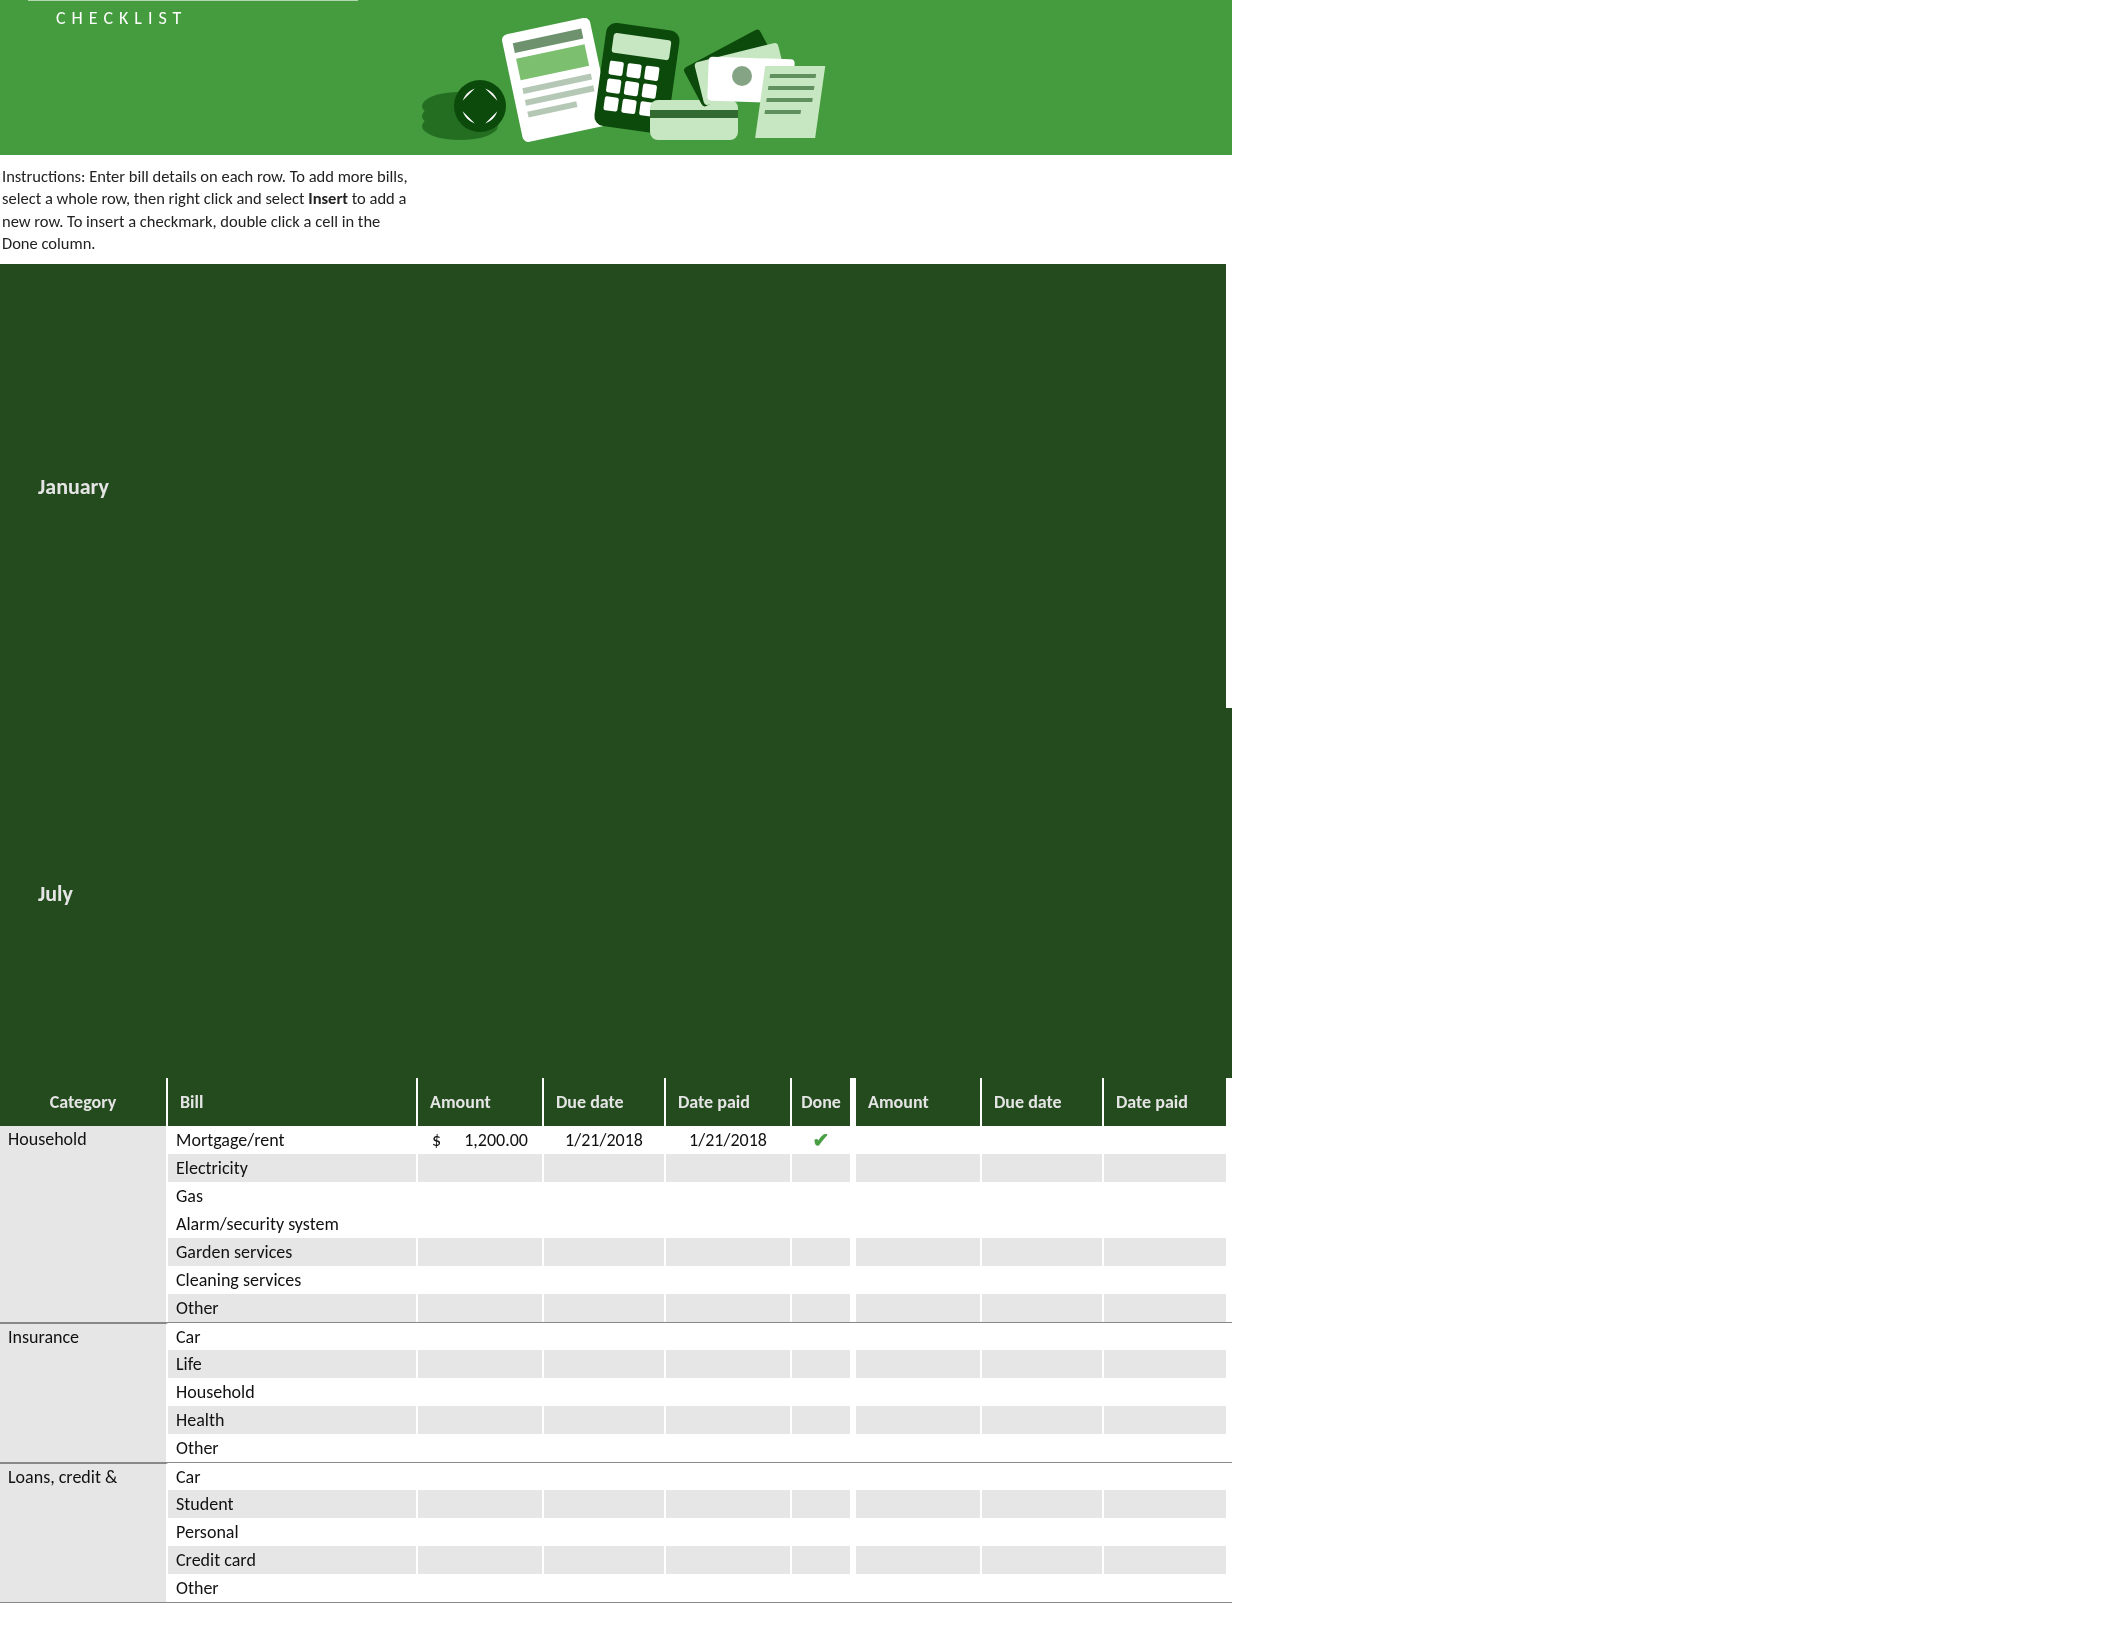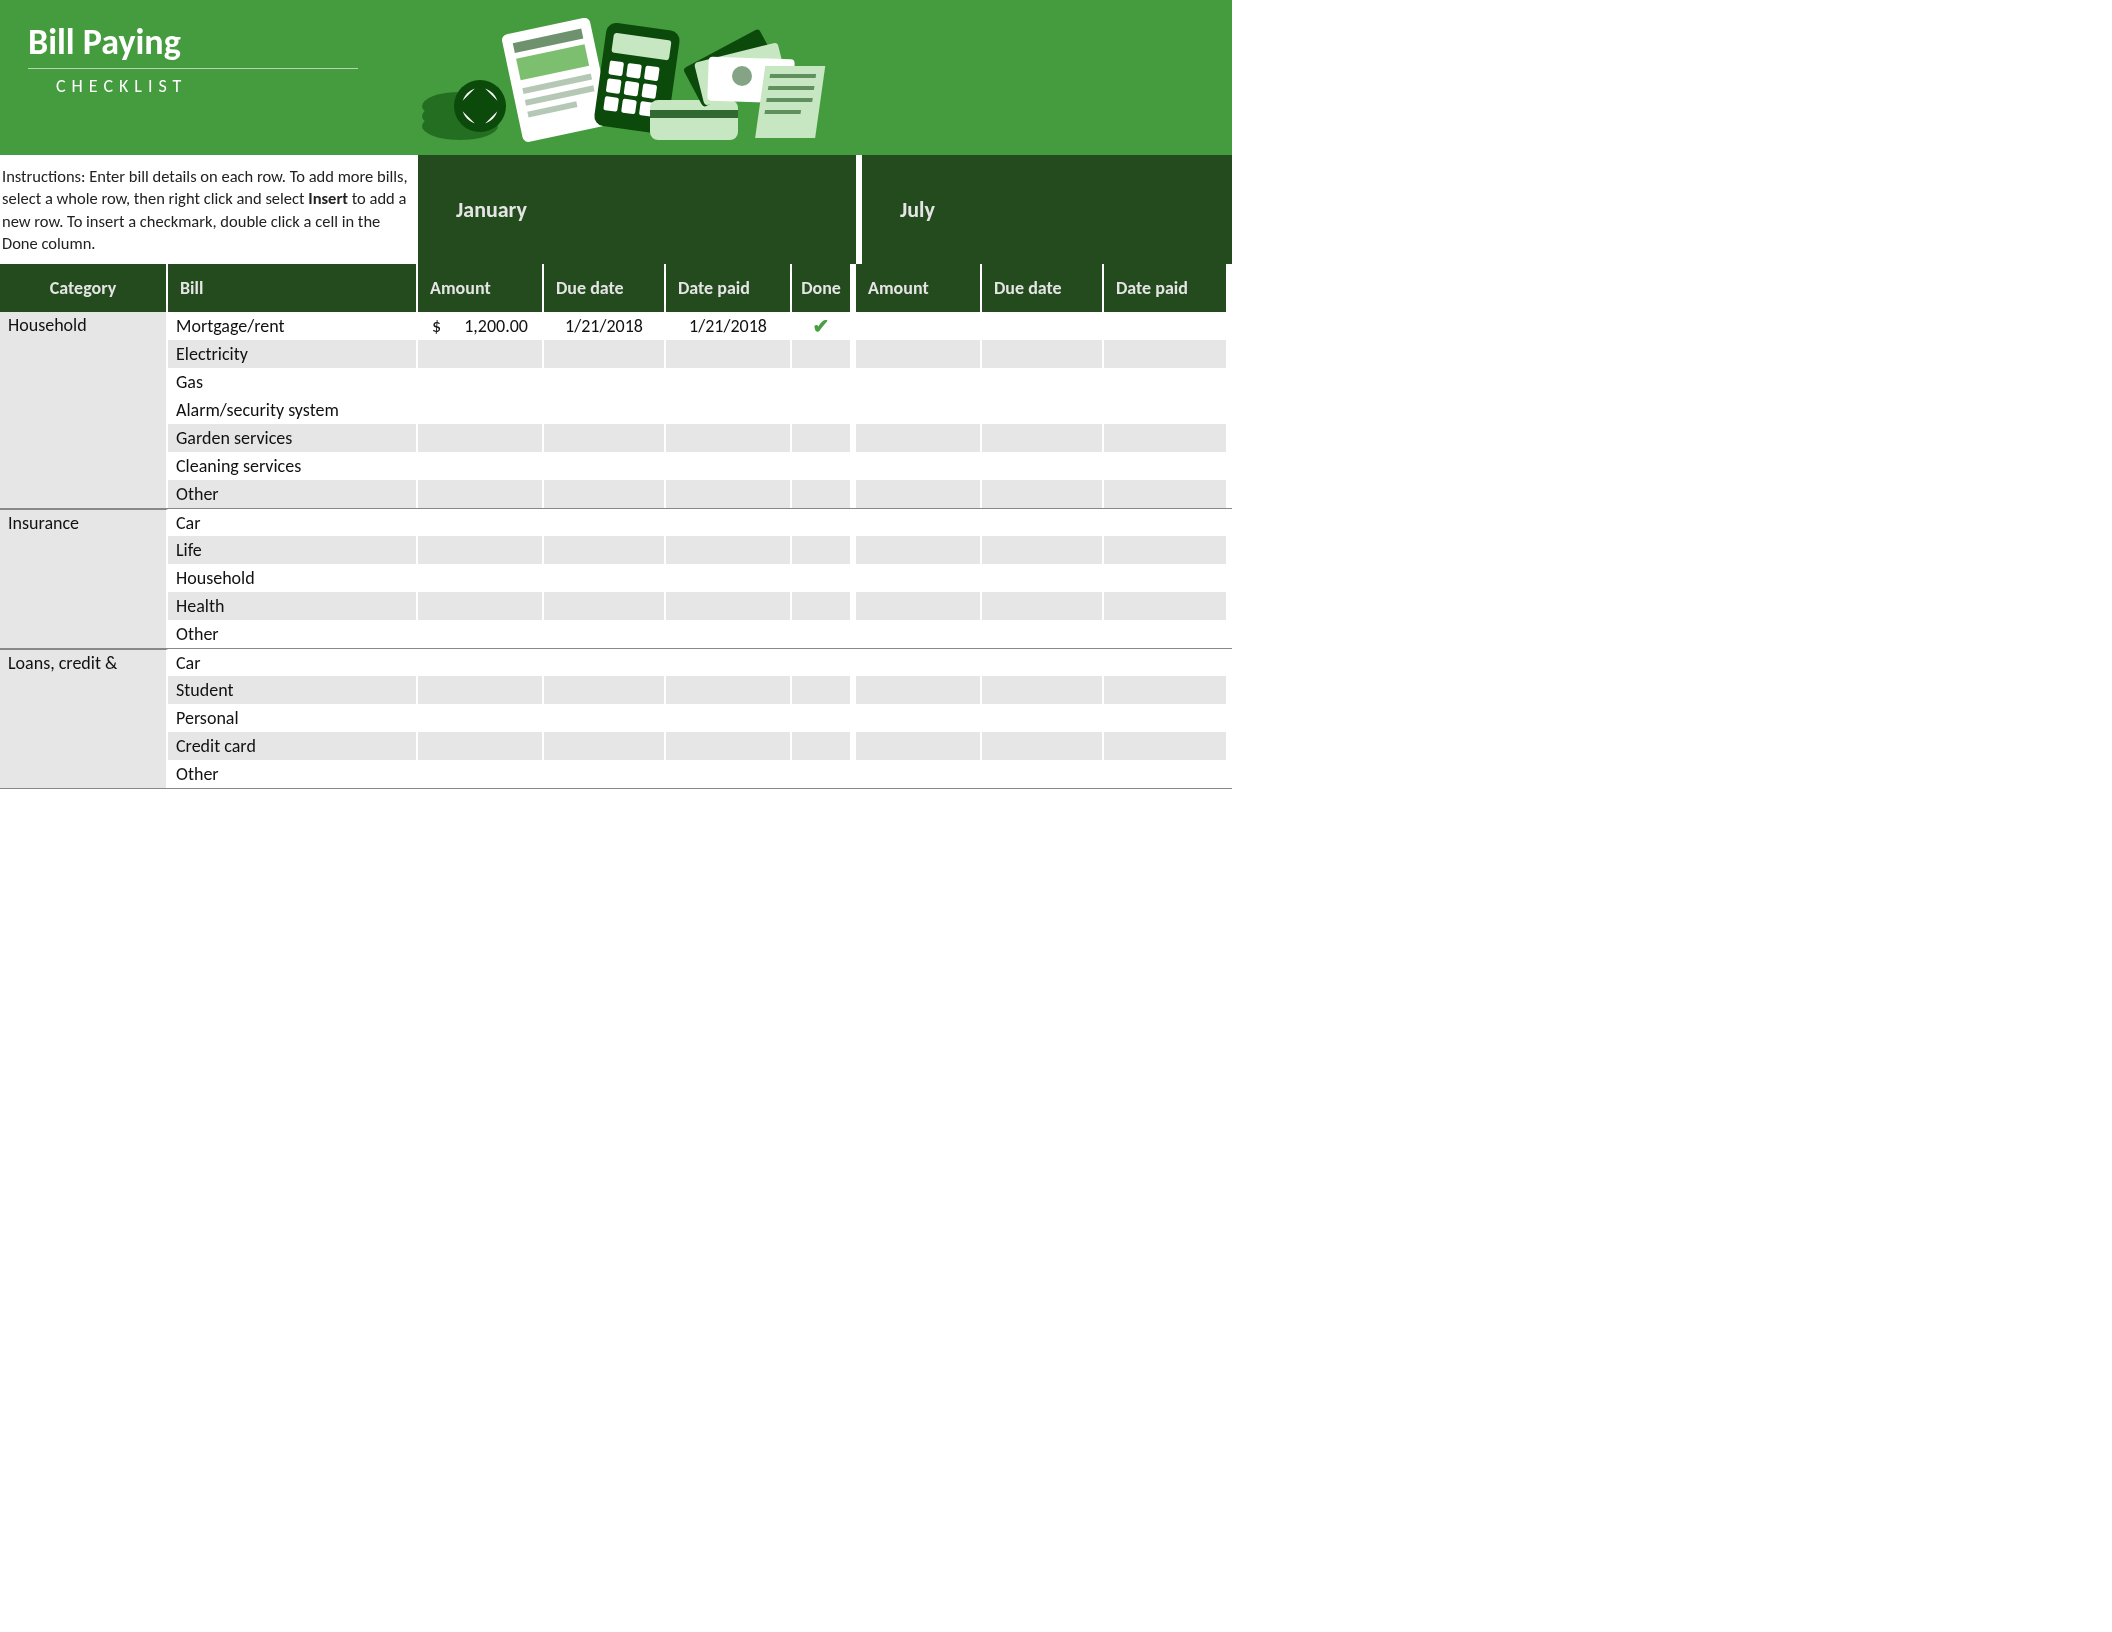--- a/index.html
+++ b/index.html
@@ -30,21 +30,21 @@
     margin-left: 28px;
   }
   .banner-art {
     position: absolute;
     left: 420px;
     top: 18px;
     width: 420px;
     height: 130px;
   }
   
-  .top-row { display: flex; }
+  .top-row { display: flex; flex-direction: column; }
   .instructions {
     width: 418px;
     padding: 10px 10px 10px 2px;
     font-size: 16.5px;
     line-height: 1.35;
     color: #222;
     background:#fff;
   }
   .instructions b { font-weight: 700; }
   .month-h {
@@ -100,21 +100,20 @@
   .c.paid2{ width: 122px; border-right:none;}
   .row.odd  .c:not(.cat){ background:#fff; }
   .row.even .c:not(.cat){ background:#e6e6e6; }
   .cat-sep { border-top: 1px solid #888; }
   .check-icon { color:#4a9f45; font-size:20px; font-weight:bold;}
 </style>
 </head>
 <body>
 
 <div class="banner">
-  <div class="banner-title">Bill Paying</div>
   <div style="display:inline-block">
     <div class="banner-sub">CHECKLIST</div>
   </div>
   <div class="banner-art">
     <svg viewBox="0 0 420 130" width="420" height="130">
 
       <g fill="#0b4a0b" opacity="0.55">
         <ellipse cx="40" cy="108" rx="38" ry="14"></ellipse>
         <ellipse cx="40" cy="98" rx="38" ry="14"></ellipse>
         <ellipse cx="40" cy="88" rx="38" ry="14"></ellipse>

